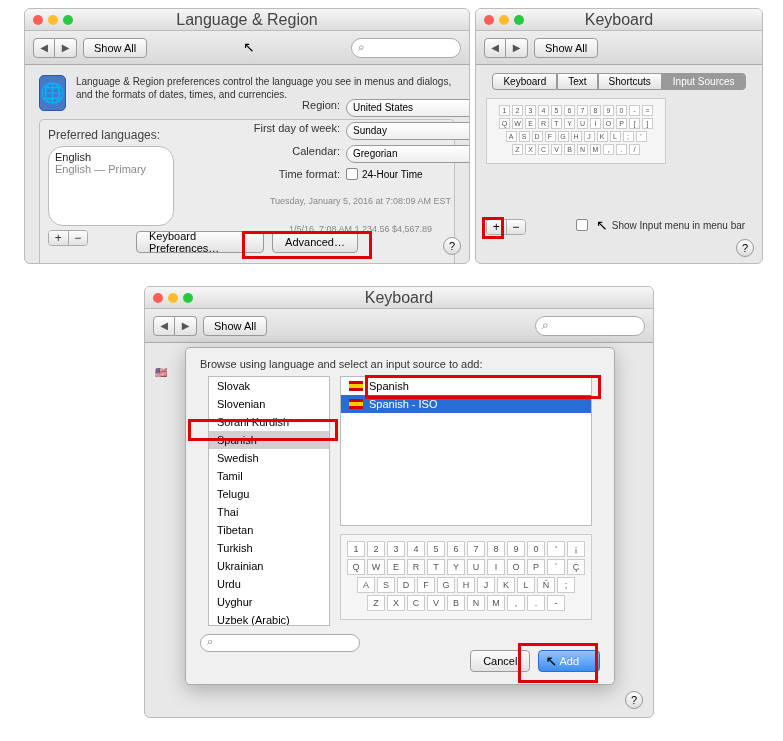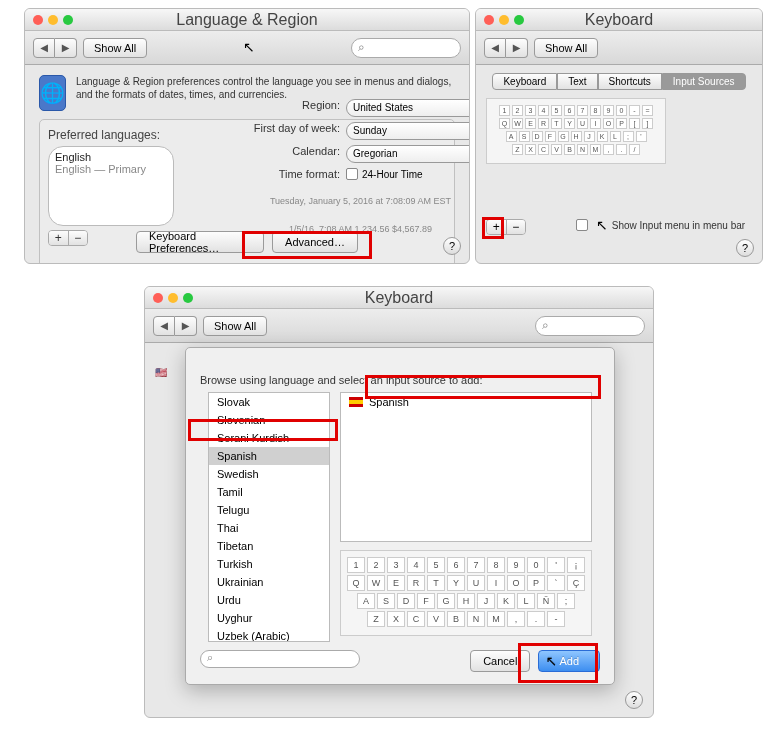--- a/index.html
+++ b/index.html
@@ -48,21 +48,21 @@
   .tab:last-child { border-radius: 0 4px 4px 0; }
   .tab.active { background: #9a9a9a; color: #fff; }
   .src-list { background: #fff; border: 1px solid #bbb; width: 90px; height: 140px; font-size: 10px; padding: 4px; }
   .kbd-preview { background: #f5f5f5; border: 1px solid #ccc; padding: 6px; width: 180px; }
   .kbd-row { display: flex; gap: 2px; justify-content: center; margin-bottom: 2px; }
   .key { width: 11px; height: 11px; background: #fff; border: 1px solid #ccc; font-size: 7px; text-align: center; line-height: 10px; color: #555; }
   .showinput { font-size: 10px; color: #333; display: flex; align-items: center; gap: 4px; }
 
   
   .dialog { position: absolute; background: #f0f0f0; border: 1px solid #aaa; border-radius: 5px; box-shadow: 0 6px 20px rgba(0,0,0,0.25); }
-  .prompt { font-size: 11px; color: #333; padding: 26px 14px 6px; }
+  .prompt { font-size: 11px; color: #333; padding: 10px 14px 6px; }
   .cols { display: flex; padding: 0 22px; gap: 10px; }
   .list-col { background: #fff; border: 1px solid #bbb; width: 160px; height: 250px; overflow: hidden; font-size: 11px; }
   .list-col .row { padding: 3px 8px; }
   .list-col .row.sel { background: #d0d0d0; }
   .right-col { flex: 1; display: flex; flex-direction: column; }
   .src-options { background: #fff; border: 1px solid #bbb; height: 150px; font-size: 11px; }
   .src-options .opt { padding: 3px 8px; display: flex; align-items: center; gap: 6px; }
   .src-options .opt.sel { background: #2a6cd6; color: #fff; }
   .flag { width: 14px; height: 10px; display: inline-block; }
   .flag-es { background: linear-gradient(#c00 33%,#ffcc00 33% 66%,#c00 66%); }
@@ -281,20 +281,24 @@
           <div class="row">Urdu</div>
           <div class="row">Uyghur</div>
           <div class="row">Uzbek (Arabic)</div>
         </div>
       <div class="right-col">
         <div class="src-options" id="p3-sources">
             <div class="opt">
               <span class="flag flag-es"></span>
               <span>Spanish</span>
             </div>
+            <div class="opt sel">
+              <span class="flag flag-es"></span>
+              <span>Spanish - ISO</span>
+            </div>
           </div>
         <div class="kbd-large" id="p3-kbd">
             <div class="kbd-row">
               <div class="key">1</div>
               <div class="key">2</div>
               <div class="key">3</div>
               <div class="key">4</div>
               <div class="key">5</div>
               <div class="key">6</div>
               <div class="key">7</div>

